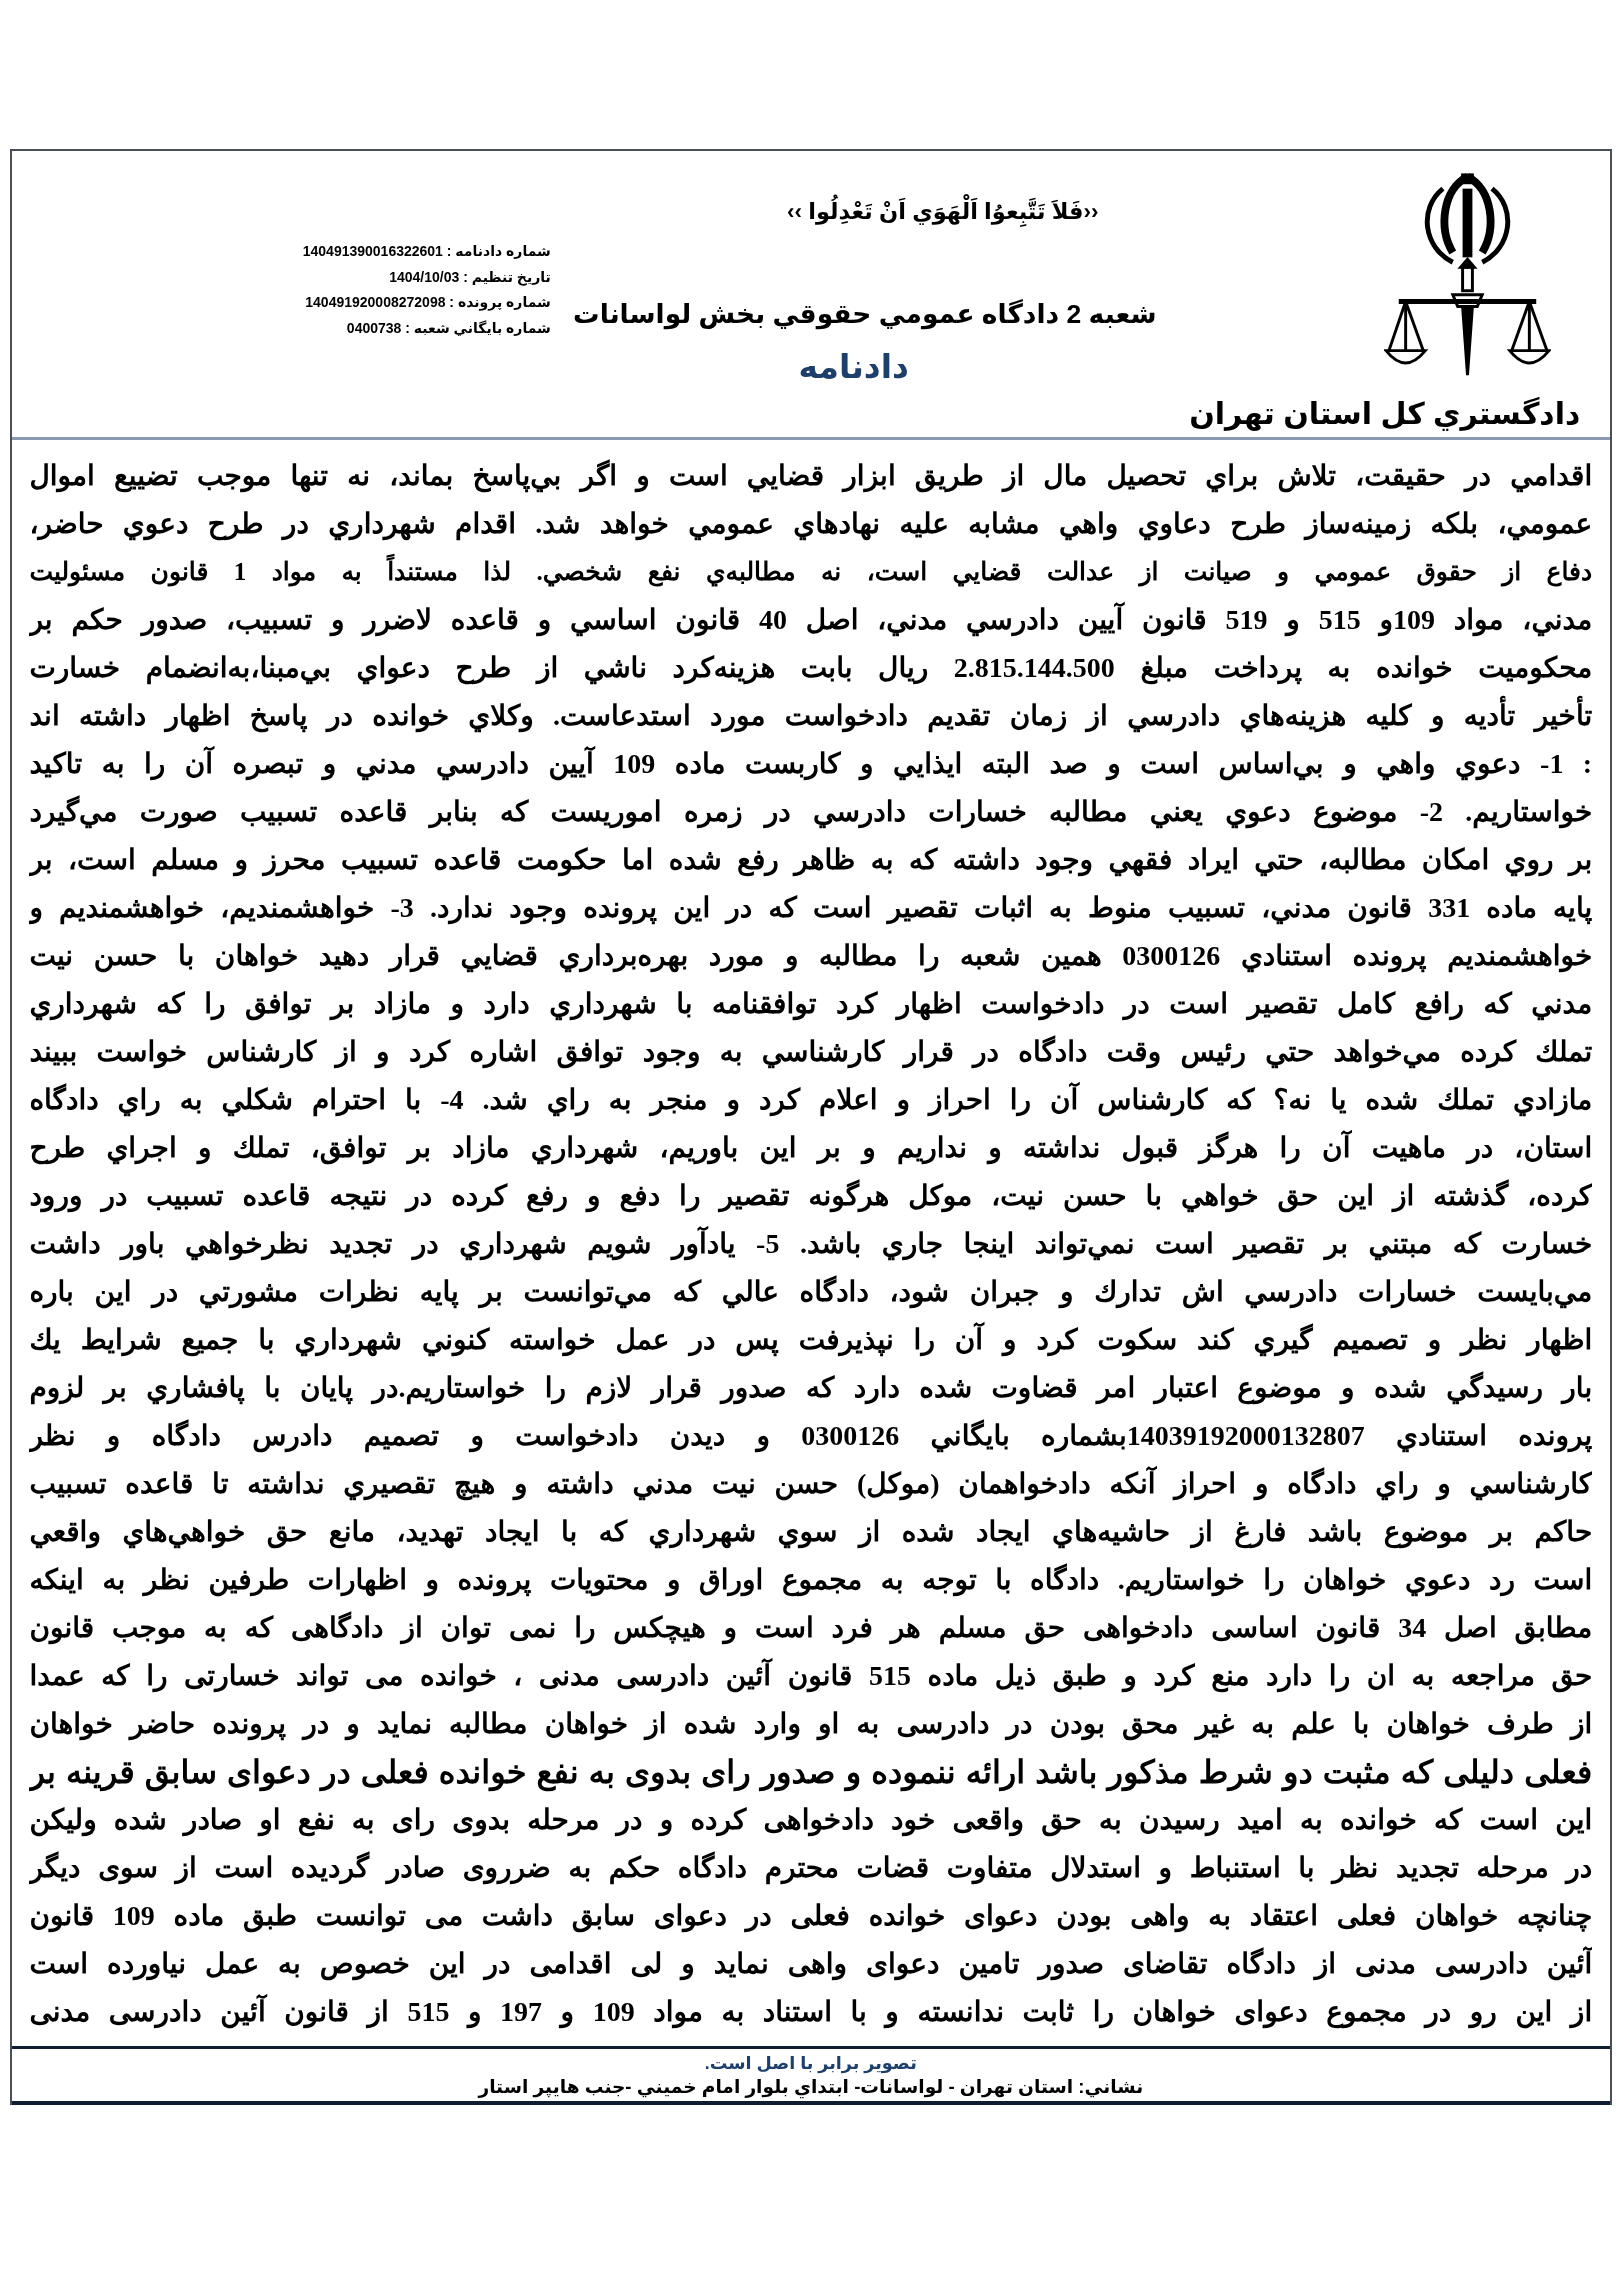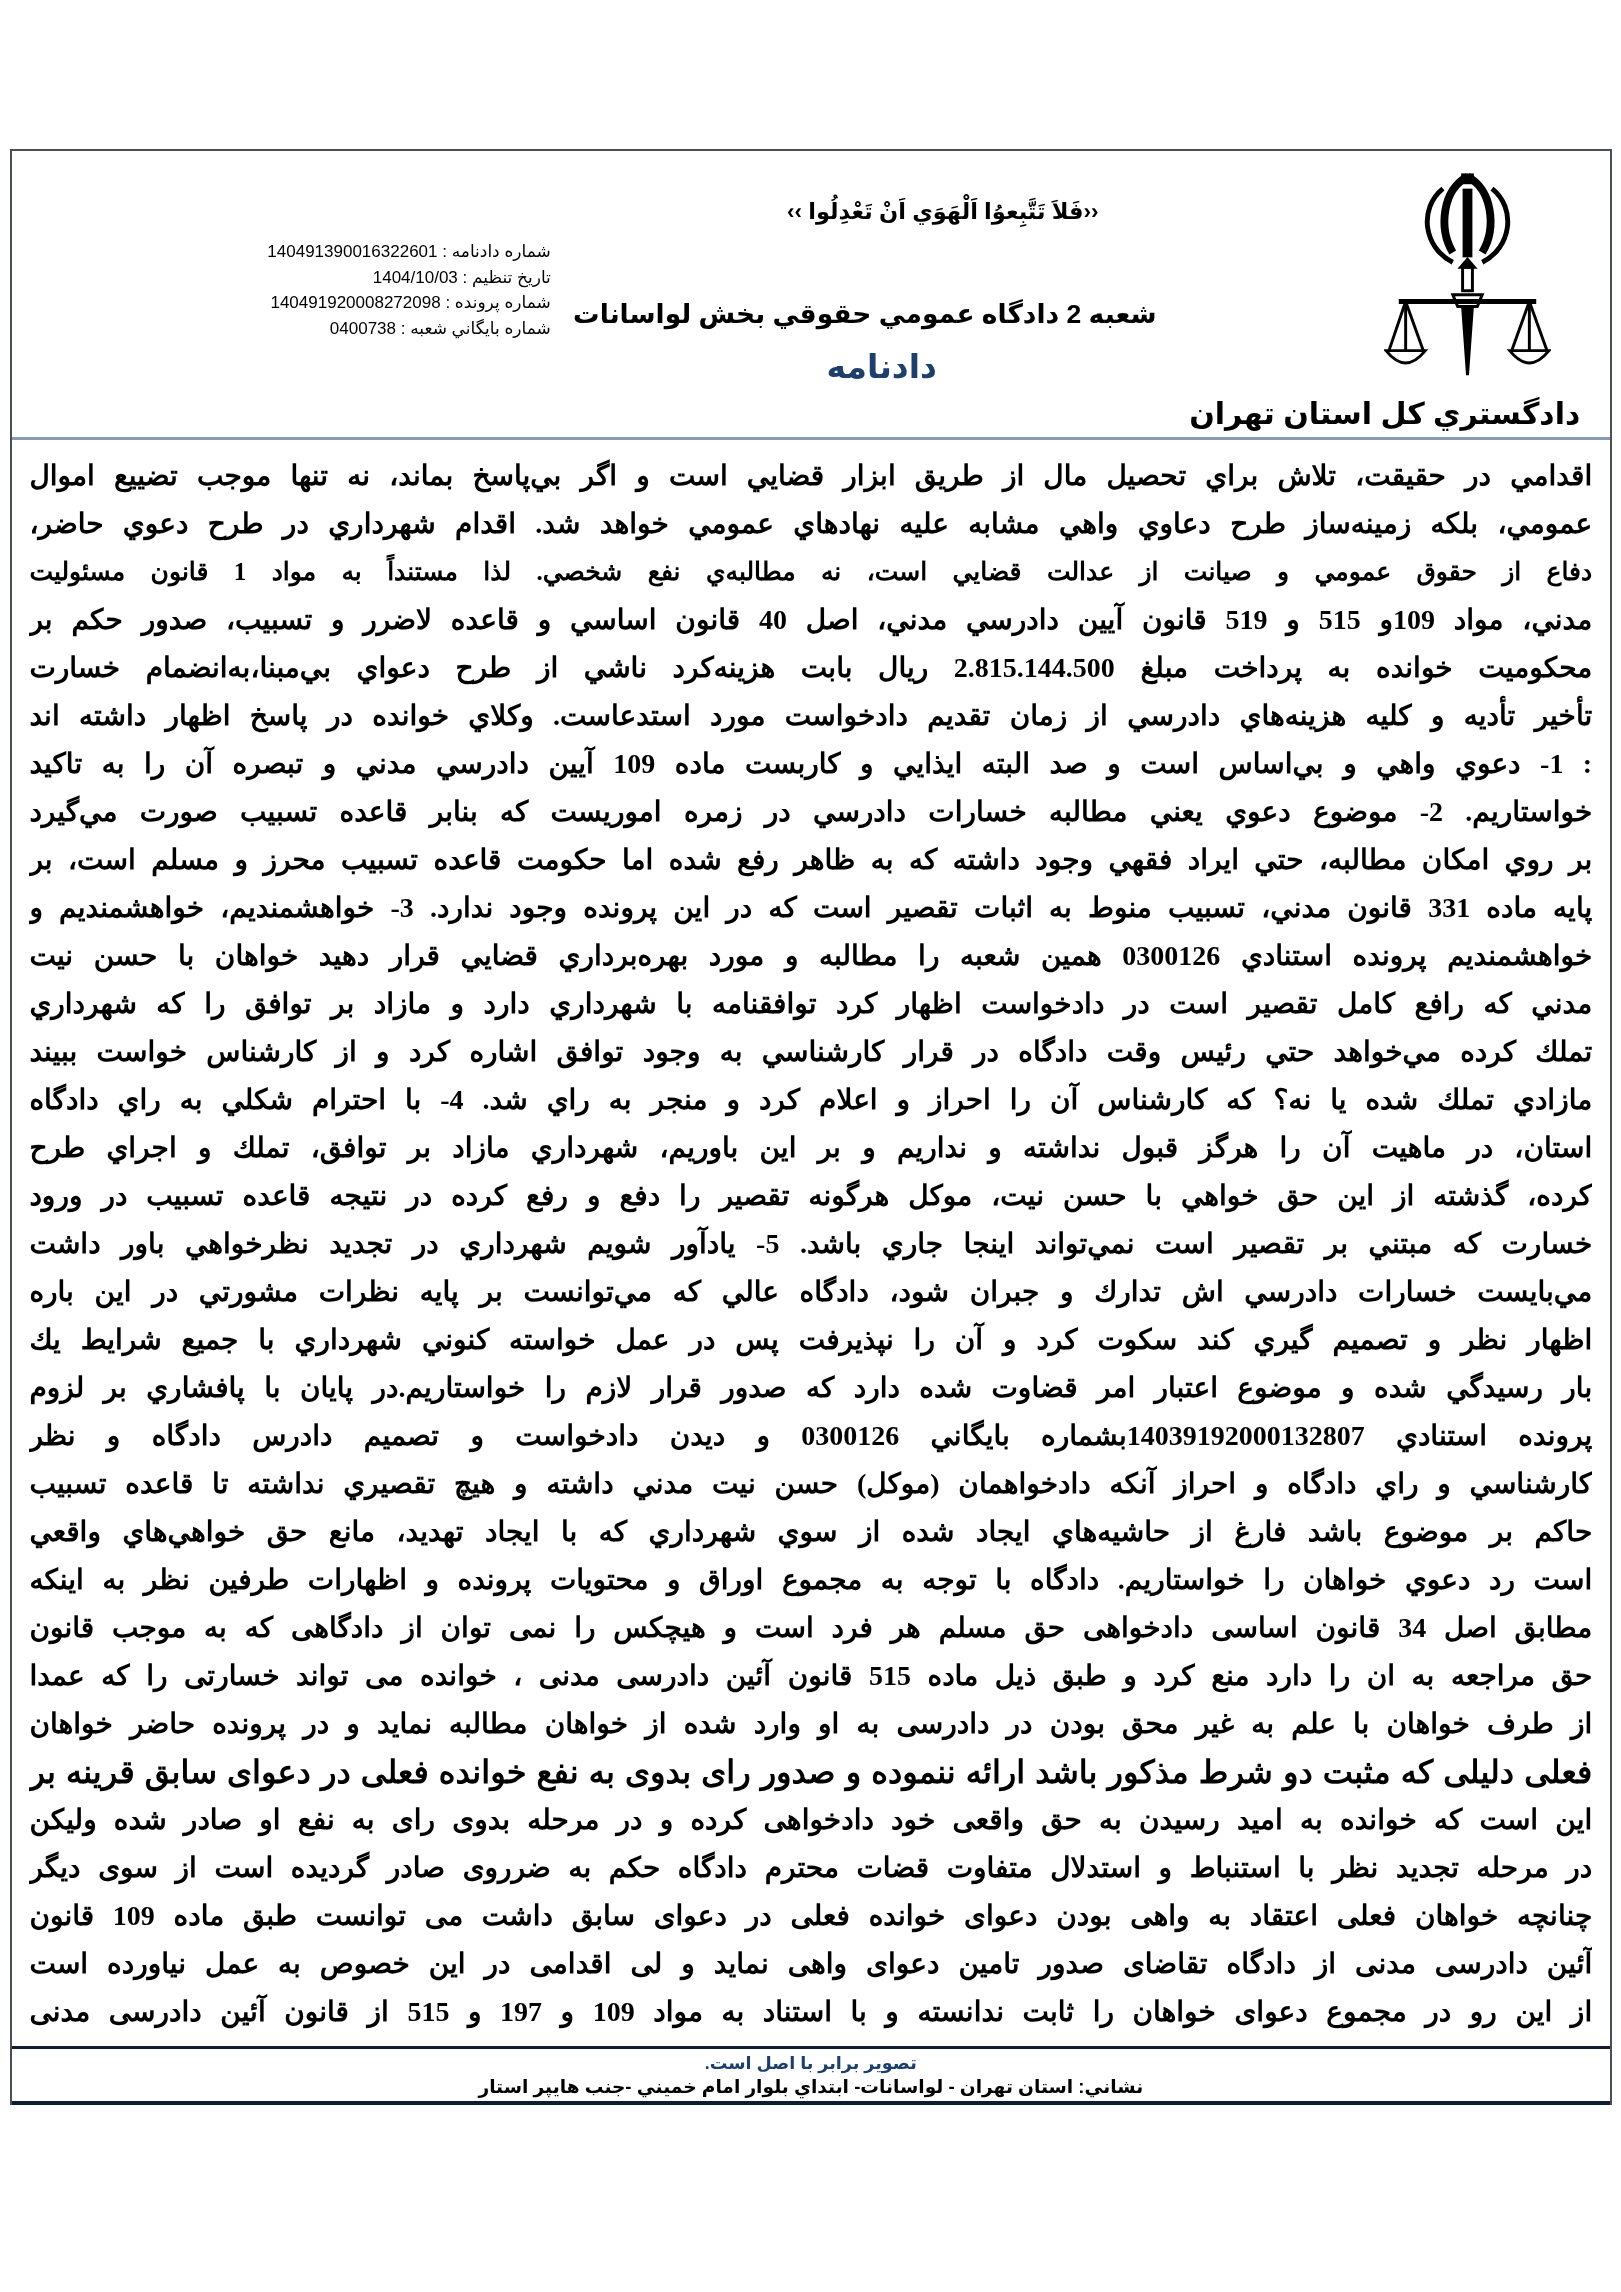--- a/index.html
+++ b/index.html
@@ -4,22 +4,22 @@
 <style>
   html, body { margin: 0; padding: 0; background: #ffffff; }
   body { width: 1621px; height: 2293px; position: relative; overflow: hidden; font-family: "Liberation Sans", "DejaVu Sans", sans-serif; color: #000; }
   .frame { position: absolute; left: 9.8px; top: 149px; width: 1602px; height: 1956px; border: 2.9px solid #4a4f57; box-sizing: border-box; }
   .header { position: absolute; left: 0; top: 0; width: 100%; height: 289px; border-bottom: 3.9px solid #8a9ab0; box-sizing: border-box; }
   .emblem { position: absolute; right: 19.6px; top: 7.8px; width: 245px; height: 274px; }
   .emblem svg { position: absolute; left: 39px; top: 9.8px; }
   .emblem .org { position: absolute; right: 9.8px; bottom: 2px; font-weight: bold; font-size: 30px; direction: rtl; white-space: nowrap; }
   .motto { position: absolute; left: 686px; top: 47px; width: 490px; text-align: center; font-weight: bold; font-size: 22.5px; direction: rtl; }
   .branch { position: absolute; left: 549px; top: 147px; width: 608px; text-align: center; font-weight: bold; font-size: 26.5px; direction: rtl; }
-  .doctitle { position: absolute; left: 566px; top: 196px; width: 608px; text-align: center; font-weight: bold; font-size: 33px; color: #1d3f6b; direction: rtl; }
-  .meta { position: absolute; left: 88px; top: 88px; width: 451px; direction: rtl; font-weight: normal; font-size: 17px; line-height: 25.5px; text-align: right; }
+  .doctitle { position: absolute; left: 538px; top: 196px; width: 608px; text-align: center; font-weight: bold; font-size: 33px; color: #1d3f6b; direction: rtl; }
+  .meta { position: absolute; left: 88px; top: 88px; width: 451px; direction: rtl; font-weight: bold; font-size: 14px; line-height: 25.5px; text-align: right; }
   .meta .row { white-space: nowrap; }
   .body { position: absolute; left: 0; top: 289px; width: 100%; height: 1607px; padding: 11.8px 17.6px 0 17.6px; box-sizing: border-box; }
   .line { direction: rtl; text-align: justify; text-align-last: justify; font-size: 30px; line-height: 55px; height: 55px; white-space: nowrap; overflow: hidden; font-family: "Liberation Serif", "DejaVu Serif", serif; font-weight: bold; }
   .footer { position: absolute; left: 0; top: 1895px; width: 100%; height: 59px; border-top: 3.9px solid #0f1d33; box-sizing: border-box; }
   .certified { text-align: center; direction: rtl; font-weight: bold; font-size: 17.6px; color: #1d3f6b; margin-top: 3.9px; }
   .address { text-align: center; direction: rtl; font-weight: bold; font-size: 18.6px; margin-top: 2px; }
   .bottomrule { position: absolute; left: 0; bottom: 0; width: 100%; height: 3.9px; background: #0f1d33; }
 </style>
 </head>
 <body>

